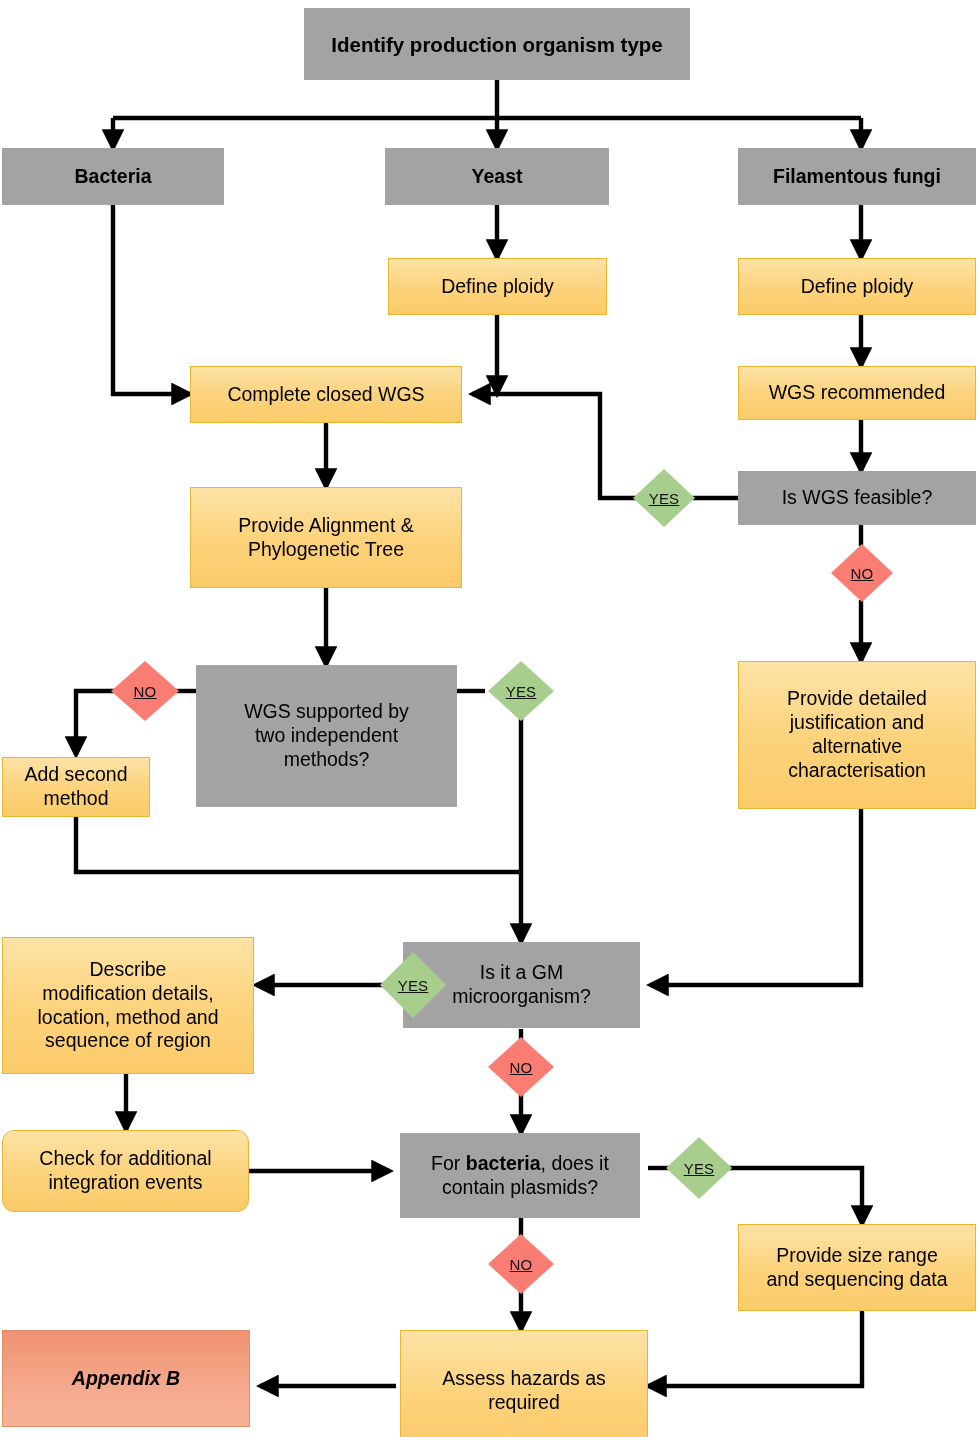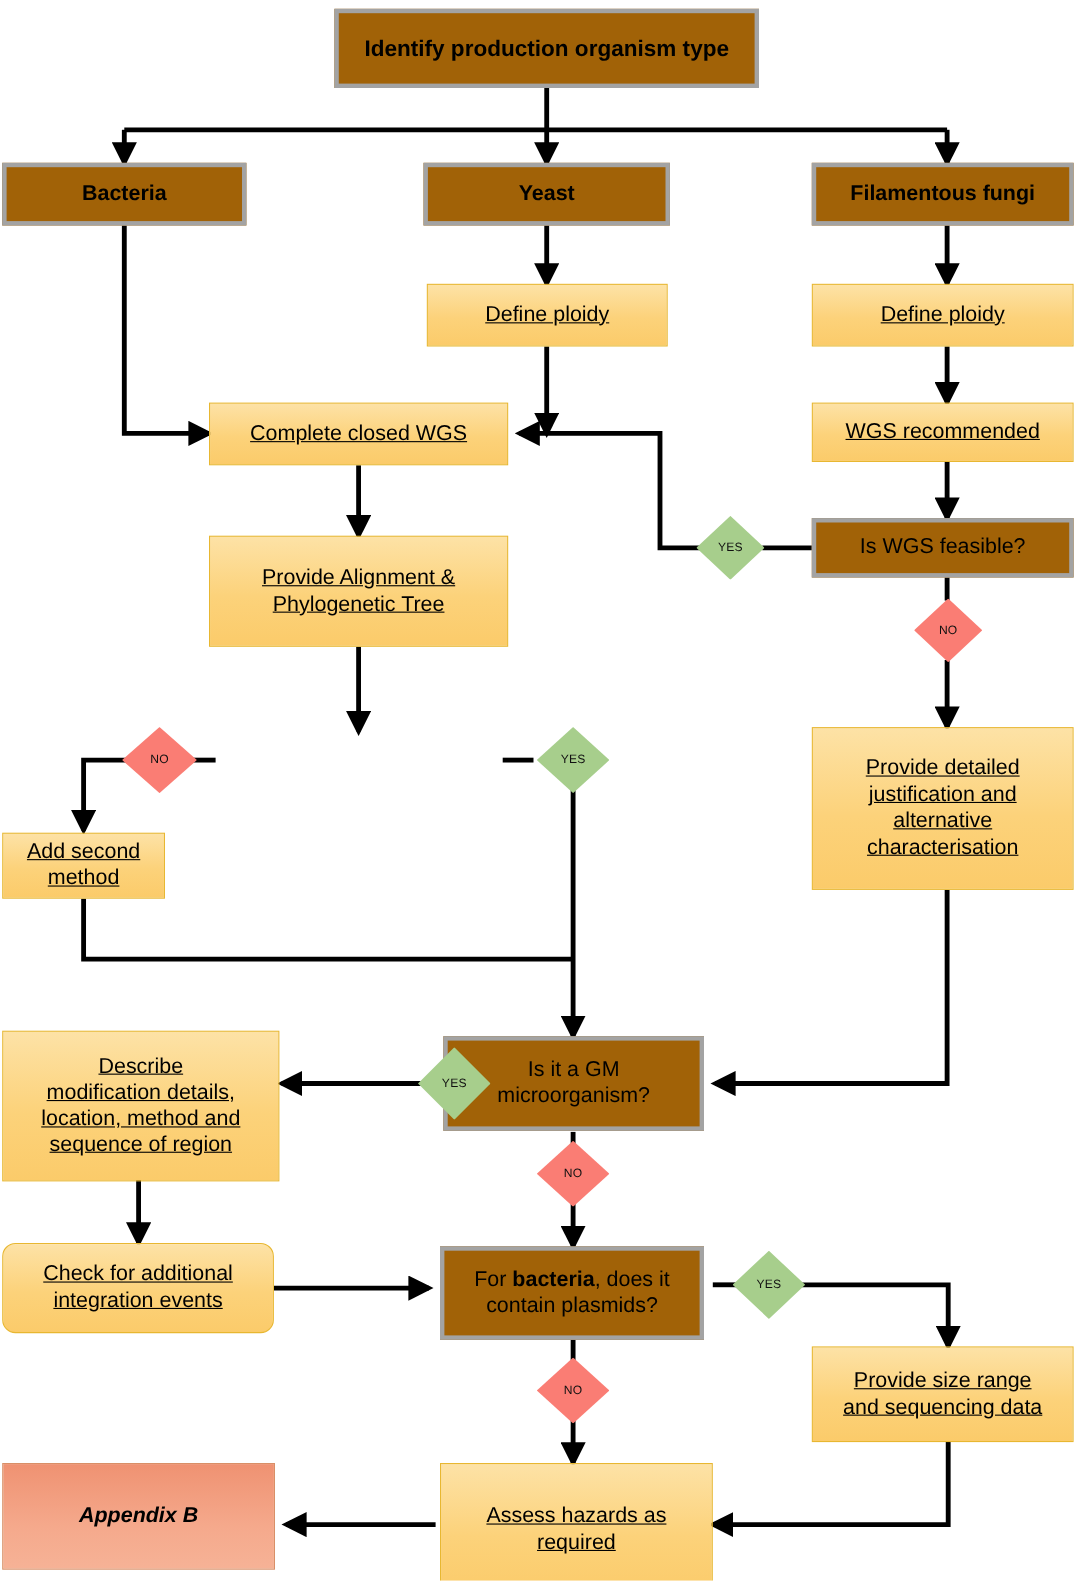--- a/index.html
+++ b/index.html
@@ -27,27 +27,26 @@
     z-index: 3;
   }
   .node .txt {
     display: block;
     width: 100%;
     padding: 0 6px;
     box-sizing: border-box;
     white-space: pre-line;
   }
   .grey {
-    background: #a16207;
-    border: 4px solid #a3a3a3;
+    background: #a3a3a3;
+    border: 7px solid #a3a3a3;
   }
   .orange {
     background: linear-gradient(to bottom, #fde2a6 0%, #fcd27a 55%, #fbcb6a 100%);
     border: 1px solid #e8b731;
-    text-decoration: underline;
   }
   .salmon {
     background: linear-gradient(to bottom, #ef9272 0%, #f5a98c 60%, #f6b296 100%);
     border: 1px solid #d98f67;
   }
   .bold { font-weight: bold; }
   .fs19 { font-size: 19.5px; }
   .fs20 { font-size: 20.5px; }
 
   
@@ -59,23 +58,24 @@
     z-index: 4;
   }
   .diamond .dshape {
     position: absolute;
     left: 0; top: 0;
     width: 100%; height: 100%;
   }
   .diamond .dlabel {
     position: relative;
     z-index: 2;
-    font-size: 11px;
+    font-size: 15px;
     color: #111;
     letter-spacing: .2px;
+    text-decoration: underline;
   }
   .dia-yes .dshape { background: #a7ce8c; }
   .dia-no  .dshape { background: #fa7d74; }
   .dshape {
     -webkit-clip-path: polygon(50% 0%, 100% 50%, 50% 100%, 0% 50%);
     clip-path: polygon(50% 0%, 100% 50%, 50% 100%, 0% 50%);
   }
 
   
   svg#wires {
@@ -193,20 +193,25 @@
 
   <div class="node grey fs19" style="left:738px; top:471px; width:238px; height:54px;">
     <span class="txt">Is WGS feasible?</span>
   </div>
 
   <div class="node orange fs19" style="left:190px; top:487px; width:272px; height:101px;">
     <span class="txt">Provide Alignment &amp;
 Phylogenetic Tree</span>
   </div>
 
+  <div class="node grey fs19" style="left:196px; top:665px; width:261px; height:142px;">
+    <span class="txt">WGS supported by
+two independent
+methods?</span>
+  </div>
 
   <div class="node orange fs19" style="left:2px; top:757px; width:148px; height:60px;">
     <span class="txt">Add second
 method</span>
   </div>
 
   <div class="node orange fs19" style="left:738px; top:661px; width:238px; height:148px;">
     <span class="txt">Provide detailed
 justification and
 alternative

